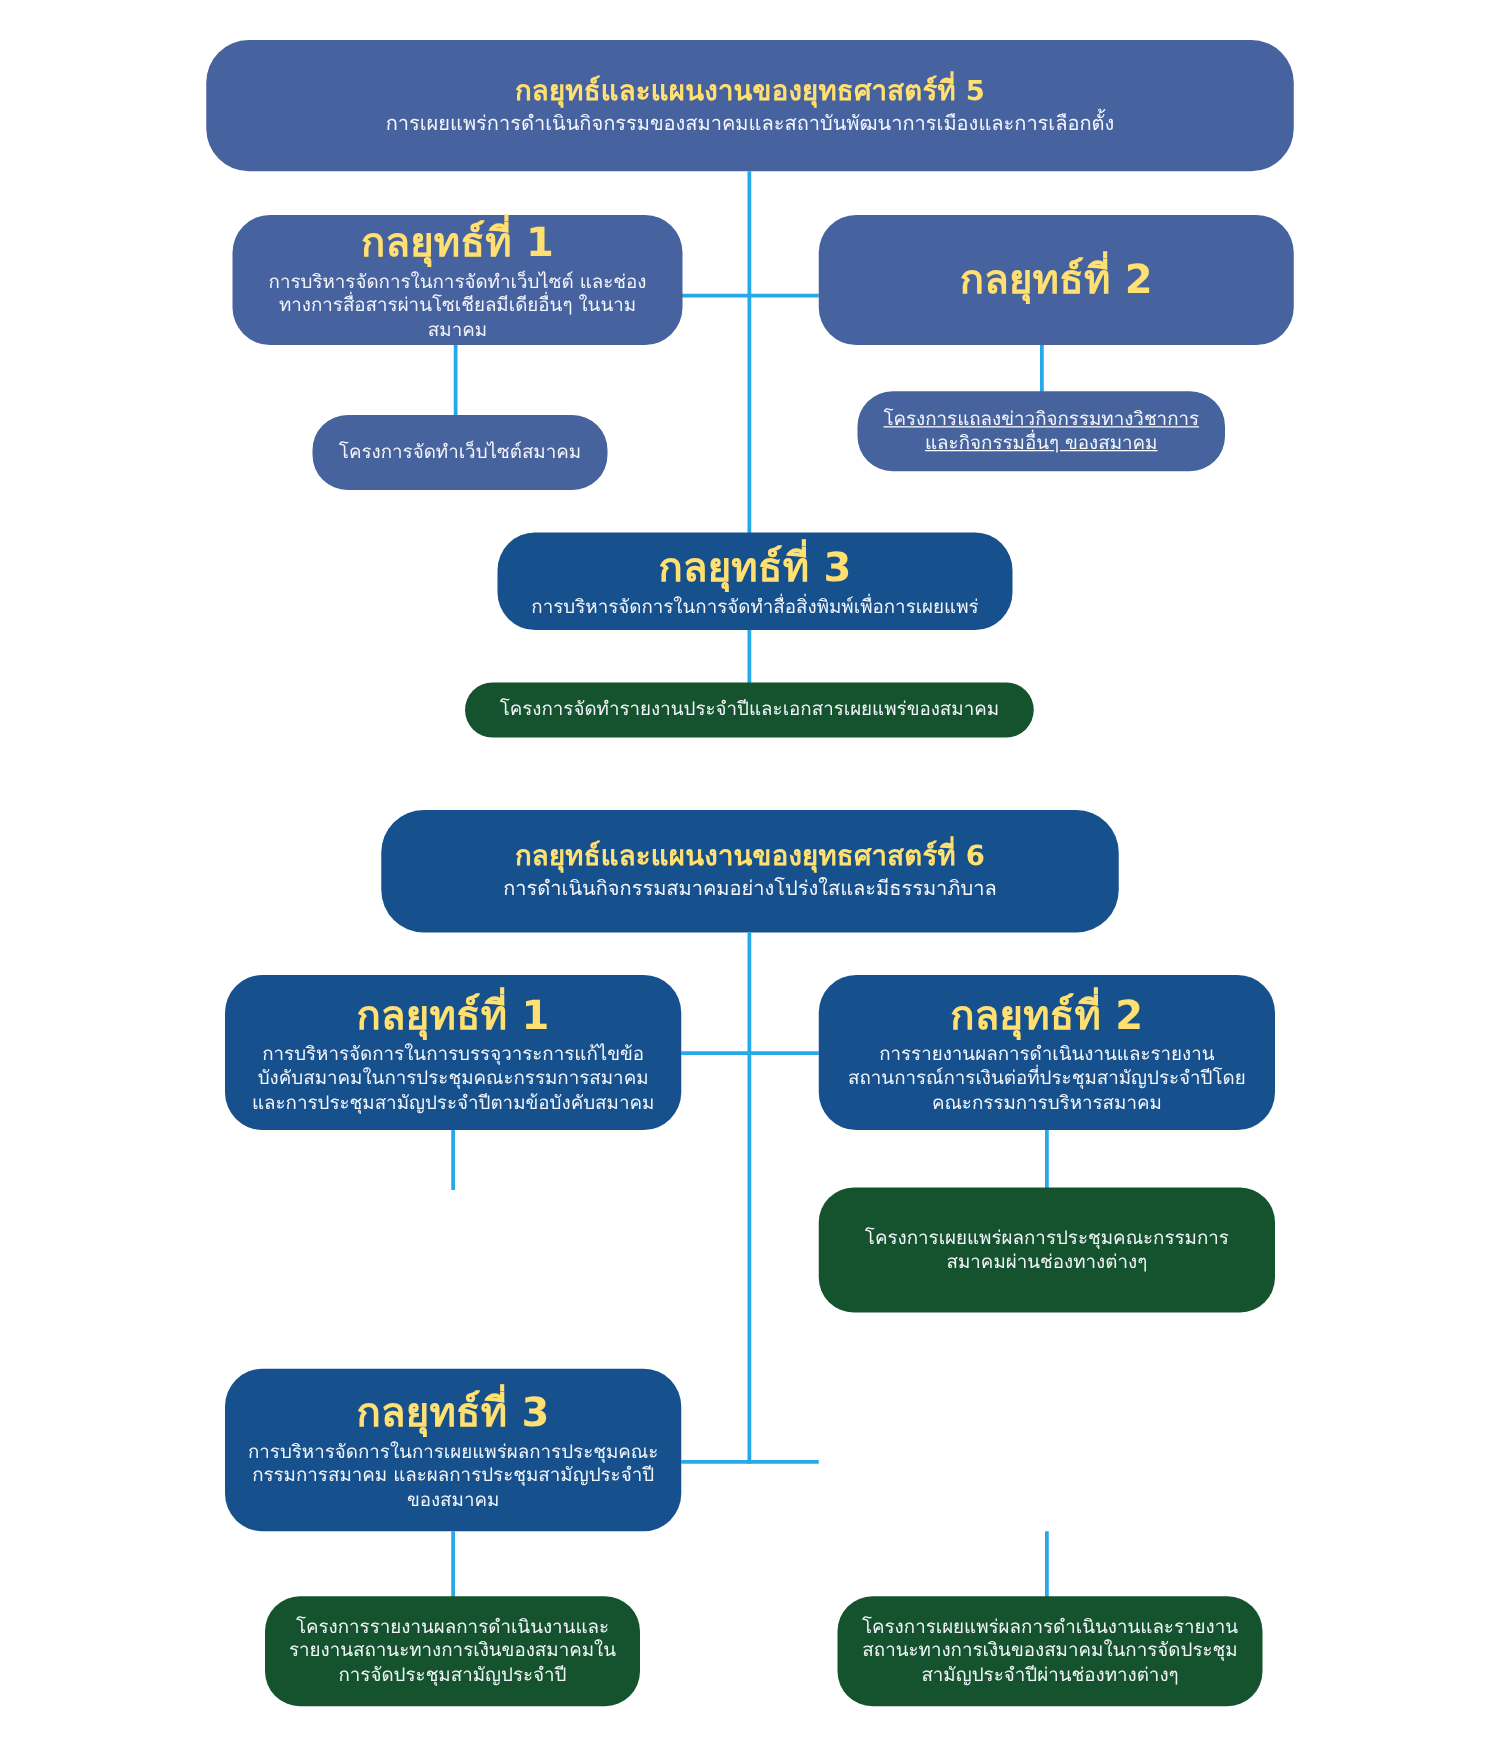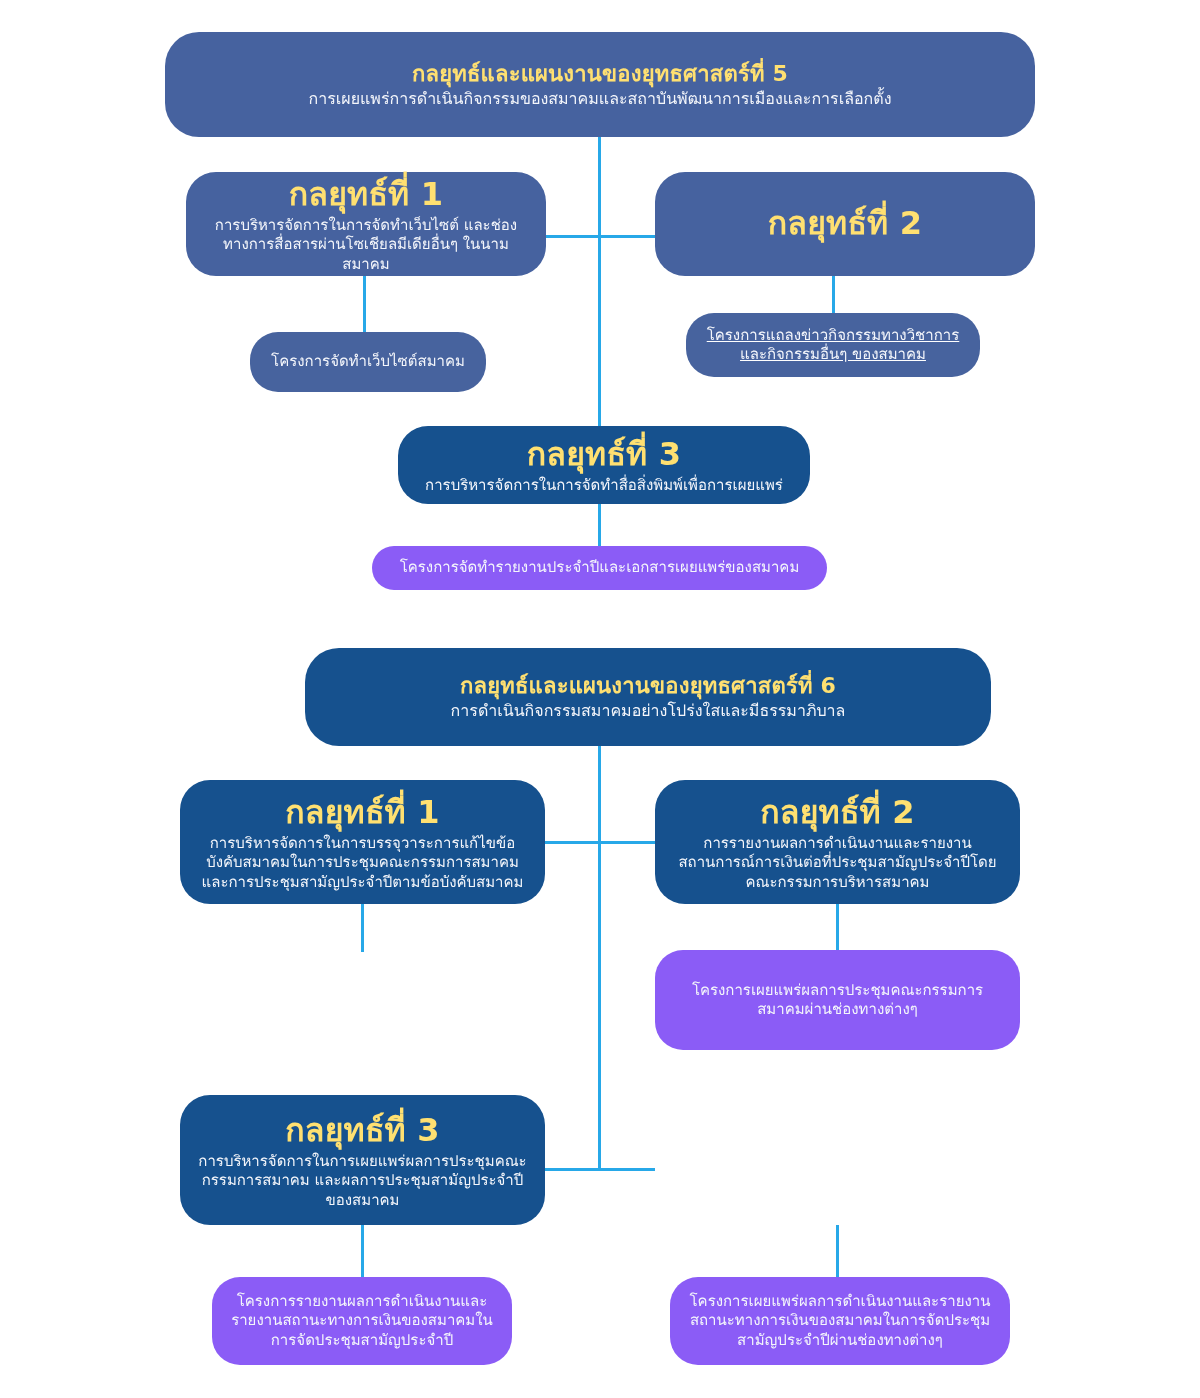--- a/index.html
+++ b/index.html
@@ -49,21 +49,21 @@
     color: #f4f6fb;
   }
 
   
   .s5 { background: #46629f; }
   .s5-proj { background: #47639e; }
   .s5-deep { background: #16518e; }
 
   
   .s6 { background: #16518e; }
-  .s6-proj { background: #8b5cf6; }
+  .s6-proj { background: #14532d; }
 
   
   .r-header { border-radius: 34px; }
   .r-strategy { border-radius: 30px; }
   .r-project { border-radius: 28px; text-align: center; }
 
   
   .hdr-title { font-size: 22px; }
   .hdr-desc  { font-size: 16px; }
   .str-title { font-size: 32px; }
@@ -105,21 +105,21 @@
 
   <div class="node s5-deep r-strategy" style="left:398px; top:426px; width:412px; height:78px;">
     <div class="title str-title">กลยุทธ์ที่ 3</div>
     <div class="desc str-desc">การบริหารจัดการในการจัดทำสื่อสิ่งพิมพ์เพื่อการเผยแพร่</div>
   </div>
   <div class="line vline" style="left:598px; top:504px; width:3px; height:46px;"></div>
   <div class="node s6-proj r-project" style="left:372px; top:546px; width:455px; height:44px;">
     <div class="desc prj-desc">โครงการจัดทำรายงานประจำปีและเอกสารเผยแพร่ของสมาคม</div>
   </div>
 
-  <div class="node s6 r-header" style="left:305px; top:648px; width:686px; height:98px;">
+  <div class="node s6 r-header" style="left:305px; top:648px; width:590px; height:98px;">
     <div class="title hdr-title">กลยุทธ์และแผนงานของยุทธศาสตร์ที่ 6</div>
     <div class="desc hdr-desc">การดำเนินกิจกรรมสมาคมอย่างโปร่งใสและมีธรรมาภิบาล</div>
   </div>
 
   <div class="line vline" style="left:598px; top:746px; width:3px; height:425px;"></div>
 
   <div class="line hline" style="left:545px; top:841px; width:110px; height:3px;"></div>
 
   <div class="line hline" style="left:545px; top:1168px; width:110px; height:3px;"></div>
 

